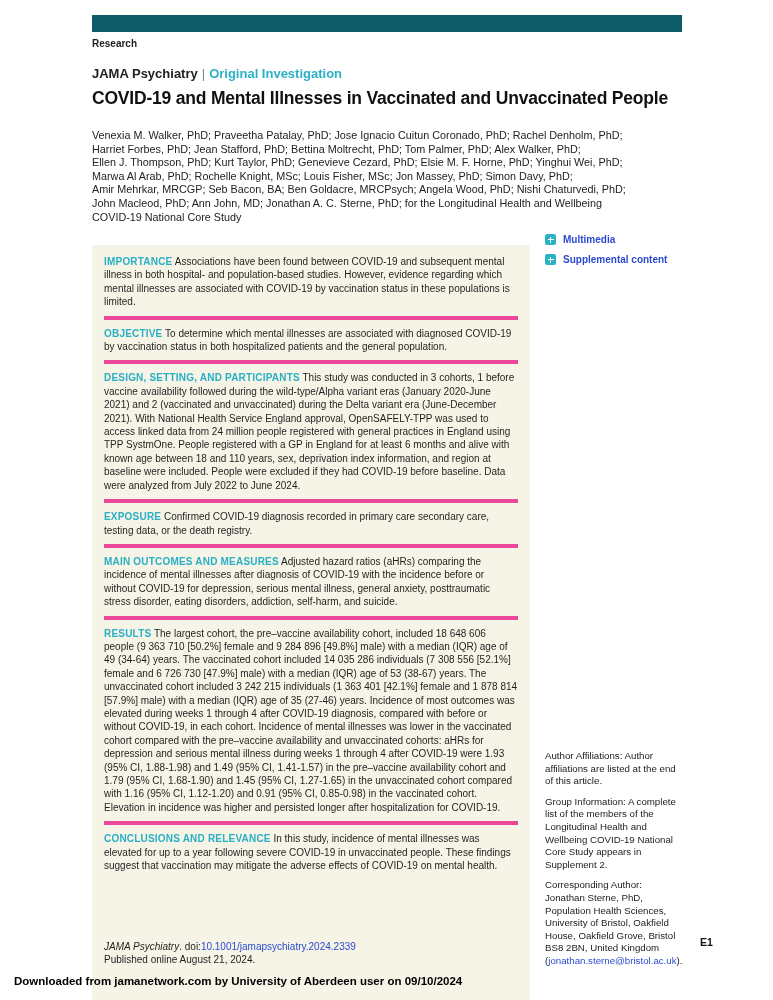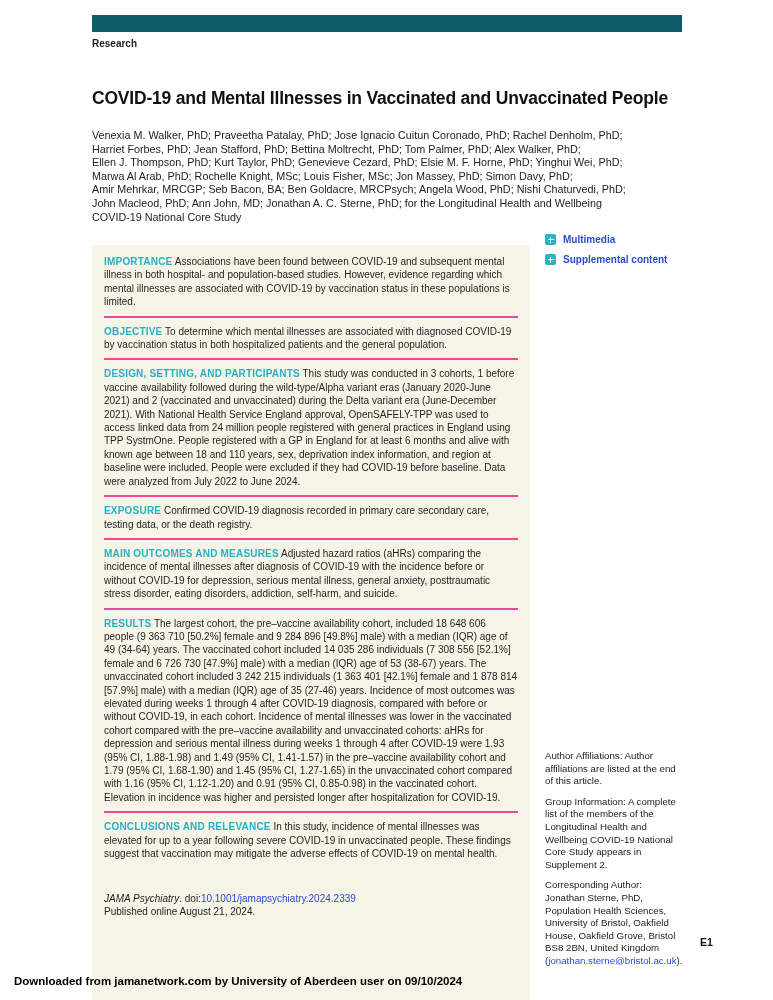--- a/index.html
+++ b/index.html
@@ -12,23 +12,23 @@
   .kicker { position:absolute; left:92px; top:66px; font-size:13px; font-weight:700; color:#222; }
   .kicker .sep { color:#6e8f98; padding:0 4px; font-weight:400; }
   .kicker .cat { color:#2bb0c5; }
   .title { position:absolute; left:92px; top:88px; width:610px; font-size:17.5px; font-weight:700; color:#111; letter-spacing:-0.2px; }
   .authors { position:absolute; left:92px; top:129px; width:600px; font-size:10.8px; line-height:13.6px; color:#222; }
   .abstract {
     position:absolute; left:92px; top:245px; width:438px; height:755px;
     background:#f5f4e7; padding:10px 12px; box-sizing:border-box;
   }
   .sec { font-size:10px; line-height:13.4px; color:#1f1f1f; }
-  .sec + .sec { border-top:2px solid #ec4899; margin-top:7px; padding-top:7px; }
+  .sec + .sec { border-top:4px solid #ec4899; margin-top:7px; padding-top:7px; }
   .sec-label { color:#2bafc4; font-weight:700; letter-spacing:0.2px; }
-  .citation { margin-top:32px; font-size:10px; line-height:13px; color:#1f1f1f; }
+  .citation { margin-top:68px; font-size:10px; line-height:13px; color:#1f1f1f; }
   .citation .jname { font-style:italic; }
   a.link { color:#2b4bcf; text-decoration:none; }
   .sidebar-links { position:absolute; left:545px; top:234px; width:150px; }
   .sb-link { display:flex; align-items:center; margin-bottom:9px; cursor:pointer; }
   .plus-box {
     width:11px; height:11px; background:#2ab3c7; border-radius:2px; margin-right:7px;
     position:relative; flex:0 0 auto;
   }
   .plus-box::before, .plus-box::after { content:""; position:absolute; background:#ffffff; }
   .plus-box::before { left:2.5px; top:4.8px; width:6px; height:1.6px; }
@@ -42,20 +42,23 @@
 </style>
 </head>
 <body>
 
 <div id="page">
 
   <div class="topbar"></div>
 
   <div class="research">Research</div>
 
+  <div class="kicker">
+    <span>JAMA Psychiatry</span><span class="sep">|</span><span class="cat">Original Investigation</span>
+  </div>
 
   <h1 class="title" style="margin:0;">COVID-19 and Mental Illnesses in Vaccinated and Unvaccinated People</h1>
 
   <div class="authors">
     <div>Venexia M. Walker, PhD; Praveetha Patalay, PhD; Jose Ignacio Cuitun Coronado, PhD; Rachel Denholm, PhD;</div>
     <div>Harriet Forbes, PhD; Jean Stafford, PhD; Bettina Moltrecht, PhD; Tom Palmer, PhD; Alex Walker, PhD;</div>
     <div>Ellen J. Thompson, PhD; Kurt Taylor, PhD; Genevieve Cezard, PhD; Elsie M. F. Horne, PhD; Yinghui Wei, PhD;</div>
     <div>Marwa Al Arab, PhD; Rochelle Knight, MSc; Louis Fisher, MSc; Jon Massey, PhD; Simon Davy, PhD;</div>
     <div>Amir Mehrkar, MRCGP; Seb Bacon, BA; Ben Goldacre, MRCPsych; Angela Wood, PhD; Nishi Chaturvedi, PhD;</div>
     <div>John Macleod, PhD; Ann John, MD; Jonathan A. C. Sterne, PhD; for the Longitudinal Health and Wellbeing</div>

